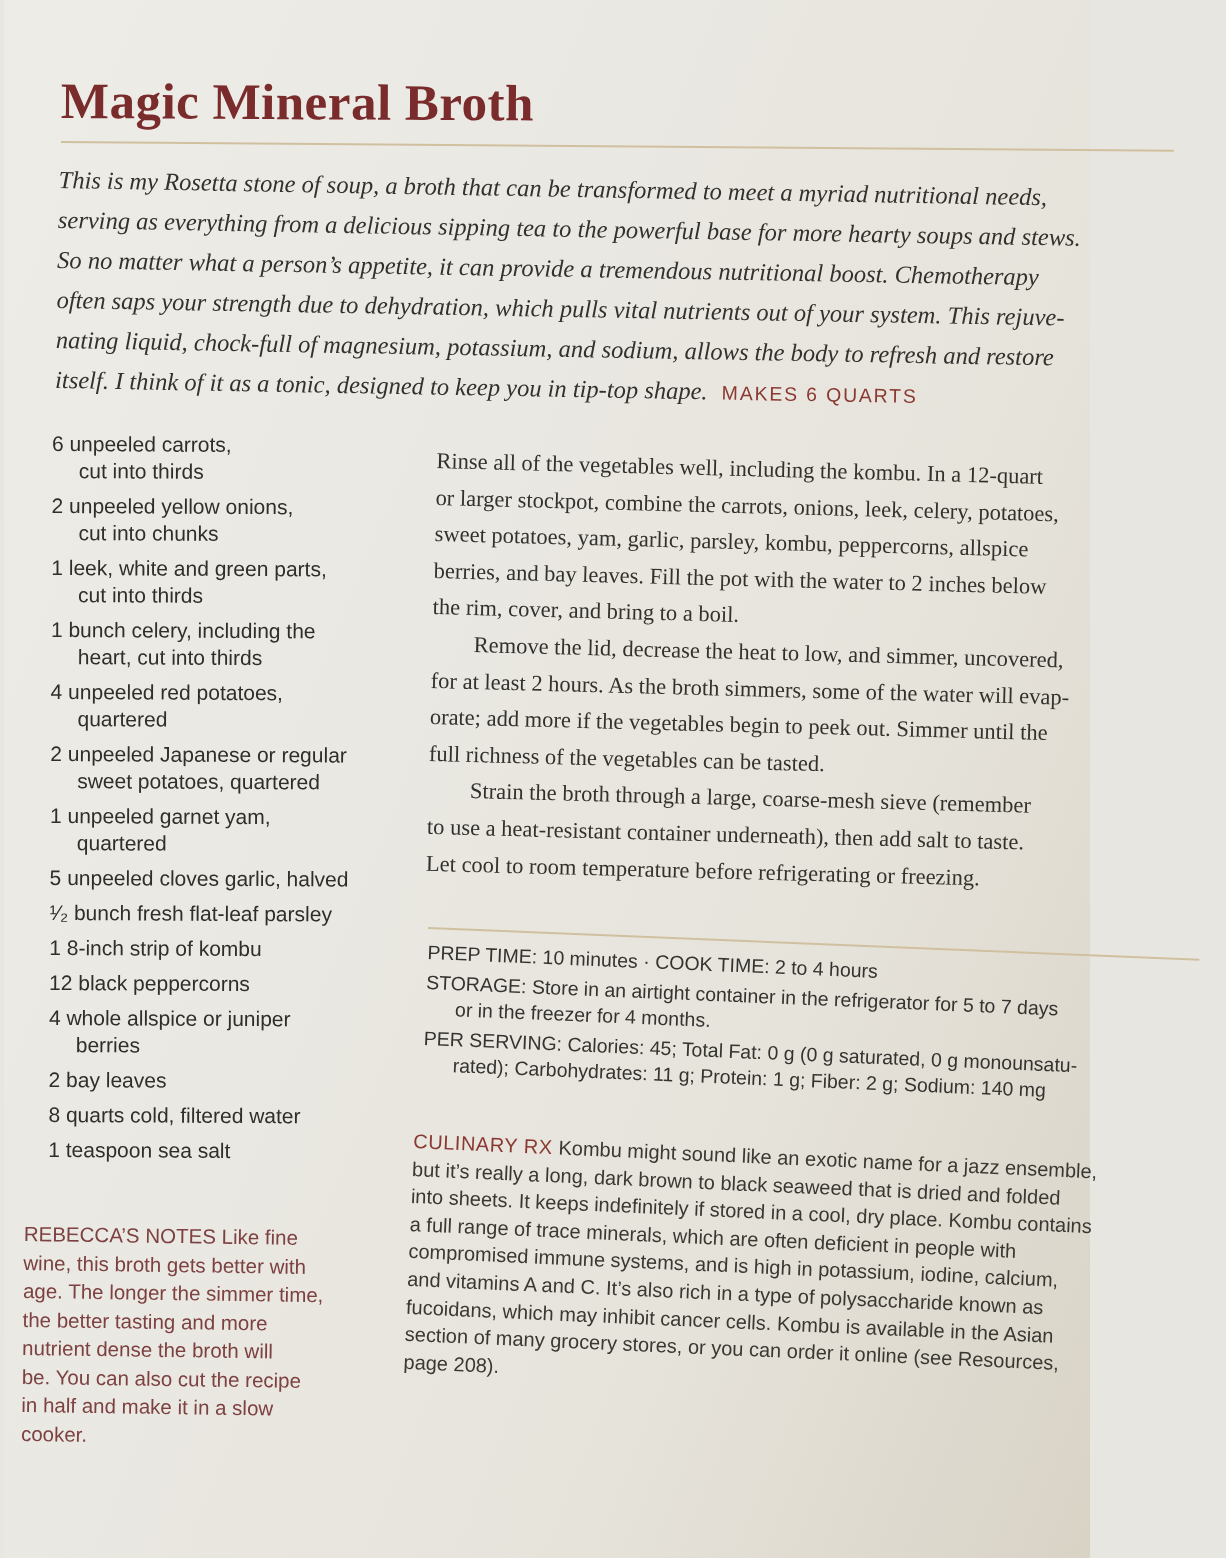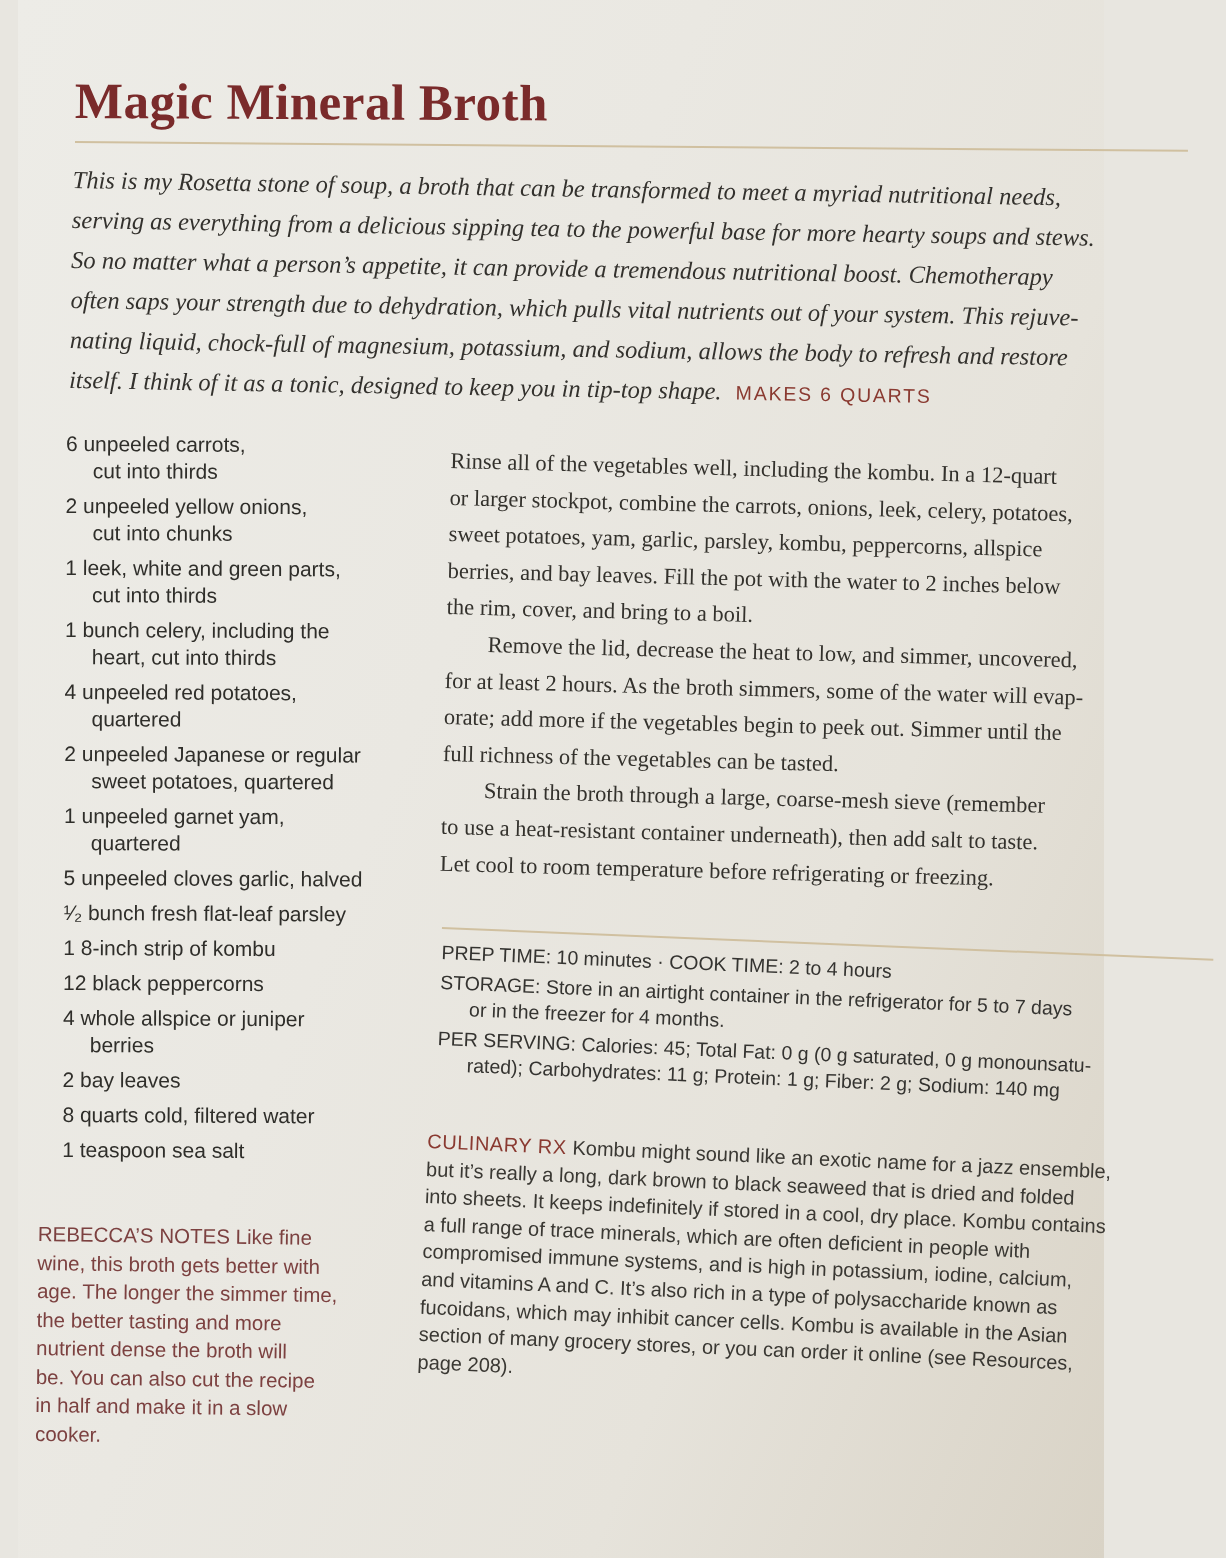--- a/index.html
+++ b/index.html
@@ -3,21 +3,21 @@
 <meta charset="utf-8">
 <style>
   html, body { margin:0; padding:0; }
   body {
     width:1226px; height:1558px;
     font-family:"Liberation Sans", sans-serif;
     background:#e8e6e0;
     overflow:hidden;
   }
   .page {
-    position:absolute; left:18px; top:0; width:1086px; height:1558px;
+    position:absolute; left:4px; top:0; width:1086px; height:1558px;
     background:linear-gradient(112deg, #edece7 0%, #eae8e2 40%, #e6e3db 70%, #d9d3c6 100%);
   }
   .title {
     position:absolute; left:57px; top:72px; margin:0;
     font-family:"Liberation Serif", serif;
     font-weight:600;
     font-size:51px; letter-spacing:0.5px;
     color:var(--color-accent, #7a2b2b);
     transform:rotate(0.3deg); transform-origin:left top;
     white-space:nowrap;

